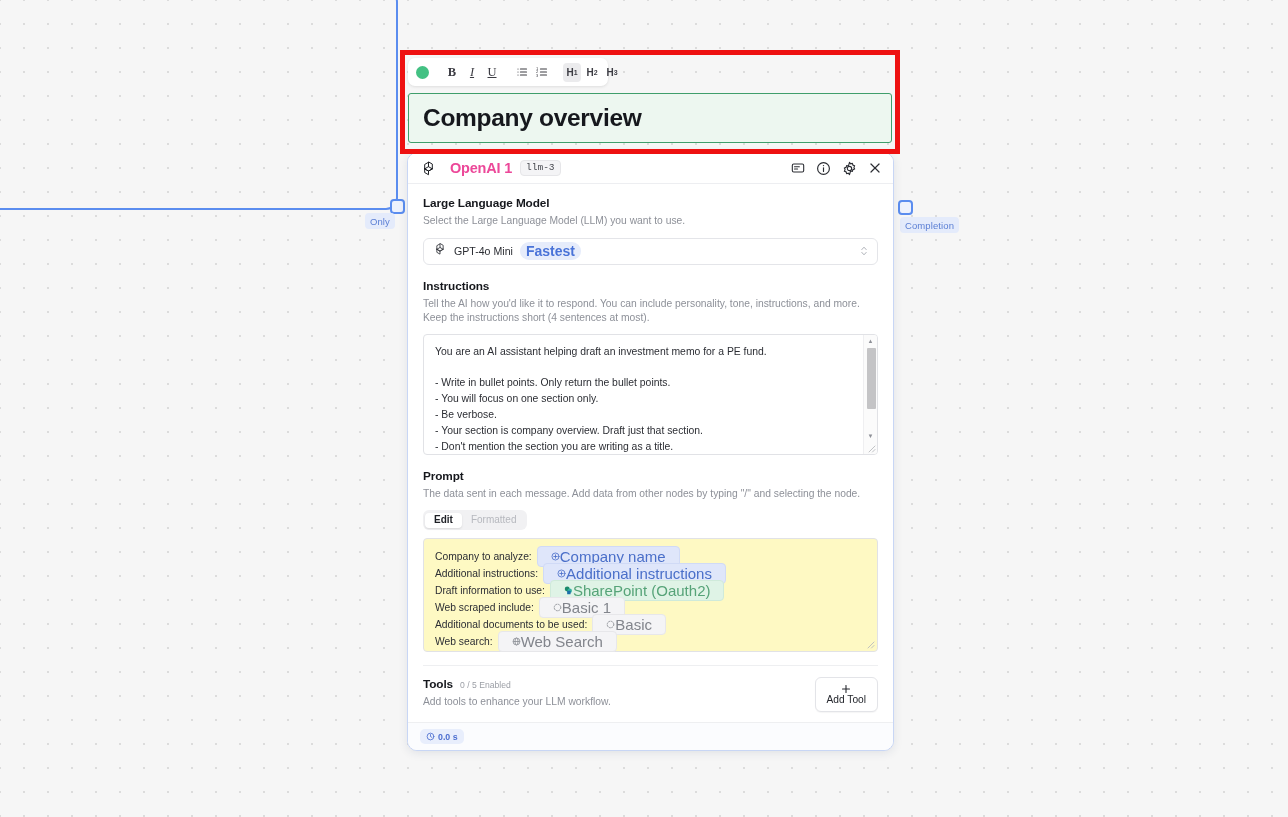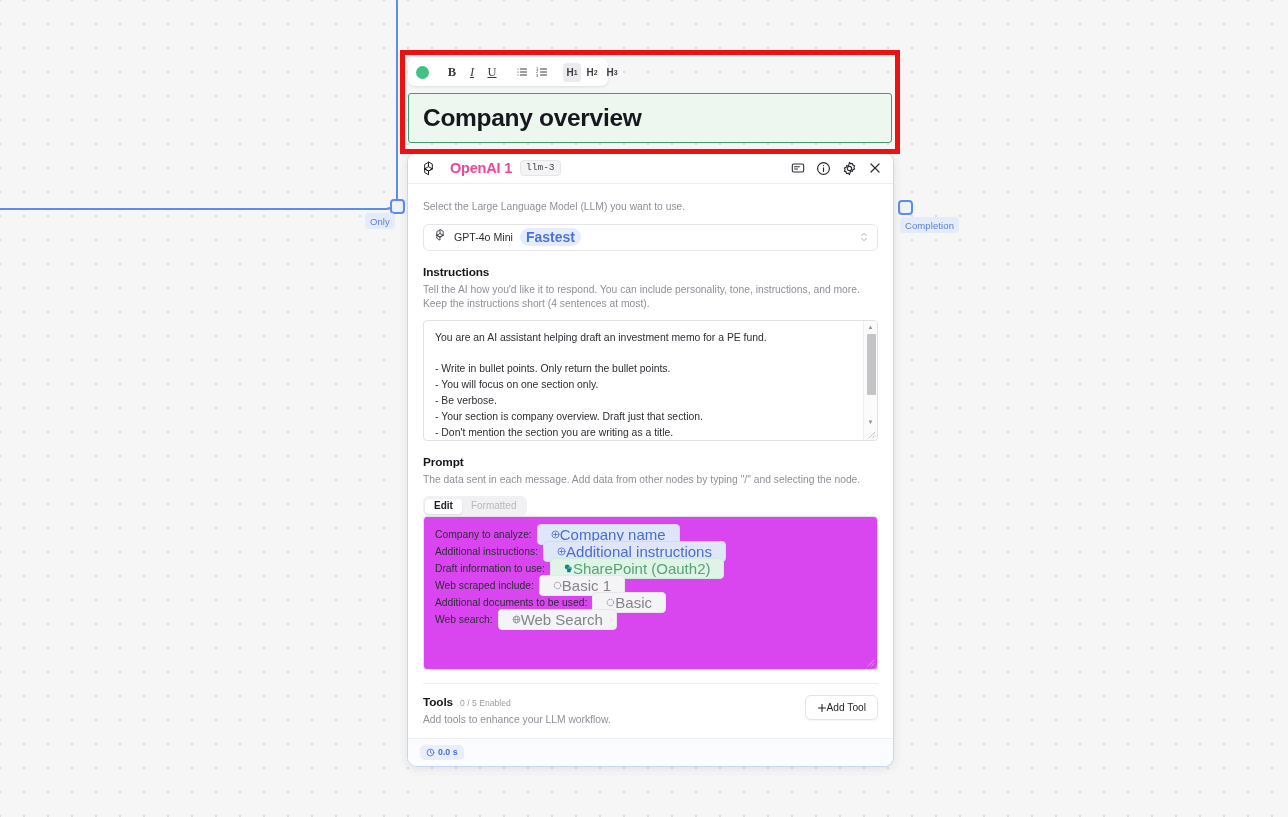--- a/index.html
+++ b/index.html
@@ -312,27 +312,27 @@
     line-height: 1;
   }
   .prompt-tab.active {
     background: #ffffff;
     color: #1d1f25;
     font-weight: 700;
     box-shadow: 0 1px 2px rgba(0,0,0,.10);
   }
 
   #prompt-box {
-    margin-top: 0;
+    margin-top: 8px;
     border: 1px solid #e1e2e6;
     border-radius: 4px;
-    height: 154px;
+    height: 114px;
     padding: 9px 11px;
     position: relative;
-    background: #d946ef;
+    background: #fef9c3;
   }
   .prompt-line {
     display: flex;
     align-items: center;
     font-size: 10.3px;
     color: #2c2e34;
     height: 17px;
     white-space: nowrap;
   }
   .pill {
@@ -373,20 +373,21 @@
     margin-left: auto;
     display: flex;
     align-items: center;
     border: 1px solid #e3e4e8;
     border-radius: 6px;
     background: #fff;
     padding: 6px 11px;
     font-size: 10.2px;
     color: #25272d;
     box-shadow: 0 1px 1px rgba(0,0,0,.04);
+    flex-direction: column;
   }
 
   
   #llm-footer {
     border-top: 1px solid #eeeff1;
     background: #fbfcfe;
     padding: 6px 12px;
     display: flex;
     align-items: center;
   }
@@ -506,20 +507,21 @@
             <line x1="3.4" y1="3.4" x2="12.6" y2="12.6"></line>
             <line x1="12.6" y1="3.4" x2="3.4" y2="12.6"></line>
           </svg>
         </span>
       </span>
     </div>
 
     <div id="llm-body">
 
       <div>
+        <div class="sec-title">Large Language Model</div>
         <div class="sec-desc">Select the Large Language Model (LLM) you want to use.</div>
         <div id="model-select">
           <span>
             <svg width="14" height="14" viewBox="0 0 24 24" fill="none" stroke="#2b2d33" stroke-width="1.4" stroke-linejoin="round" stroke-linecap="round">
               <path d="M12 3.2 6.6 6.3v6.2l5.4 3.1 5.4-3.1V6.3z"></path>
               <path d="M12 3.2v6.2l5.4 3.1"></path>
                 <path d="M12 9.4 6.6 12.5"></path>
               <path d="M6.6 12.5 12 15.6v5.2l-5.4-3.1v-5.2z"></path>
                 <path d="M17.4 12.5 12 15.6"></path>
             </svg>

